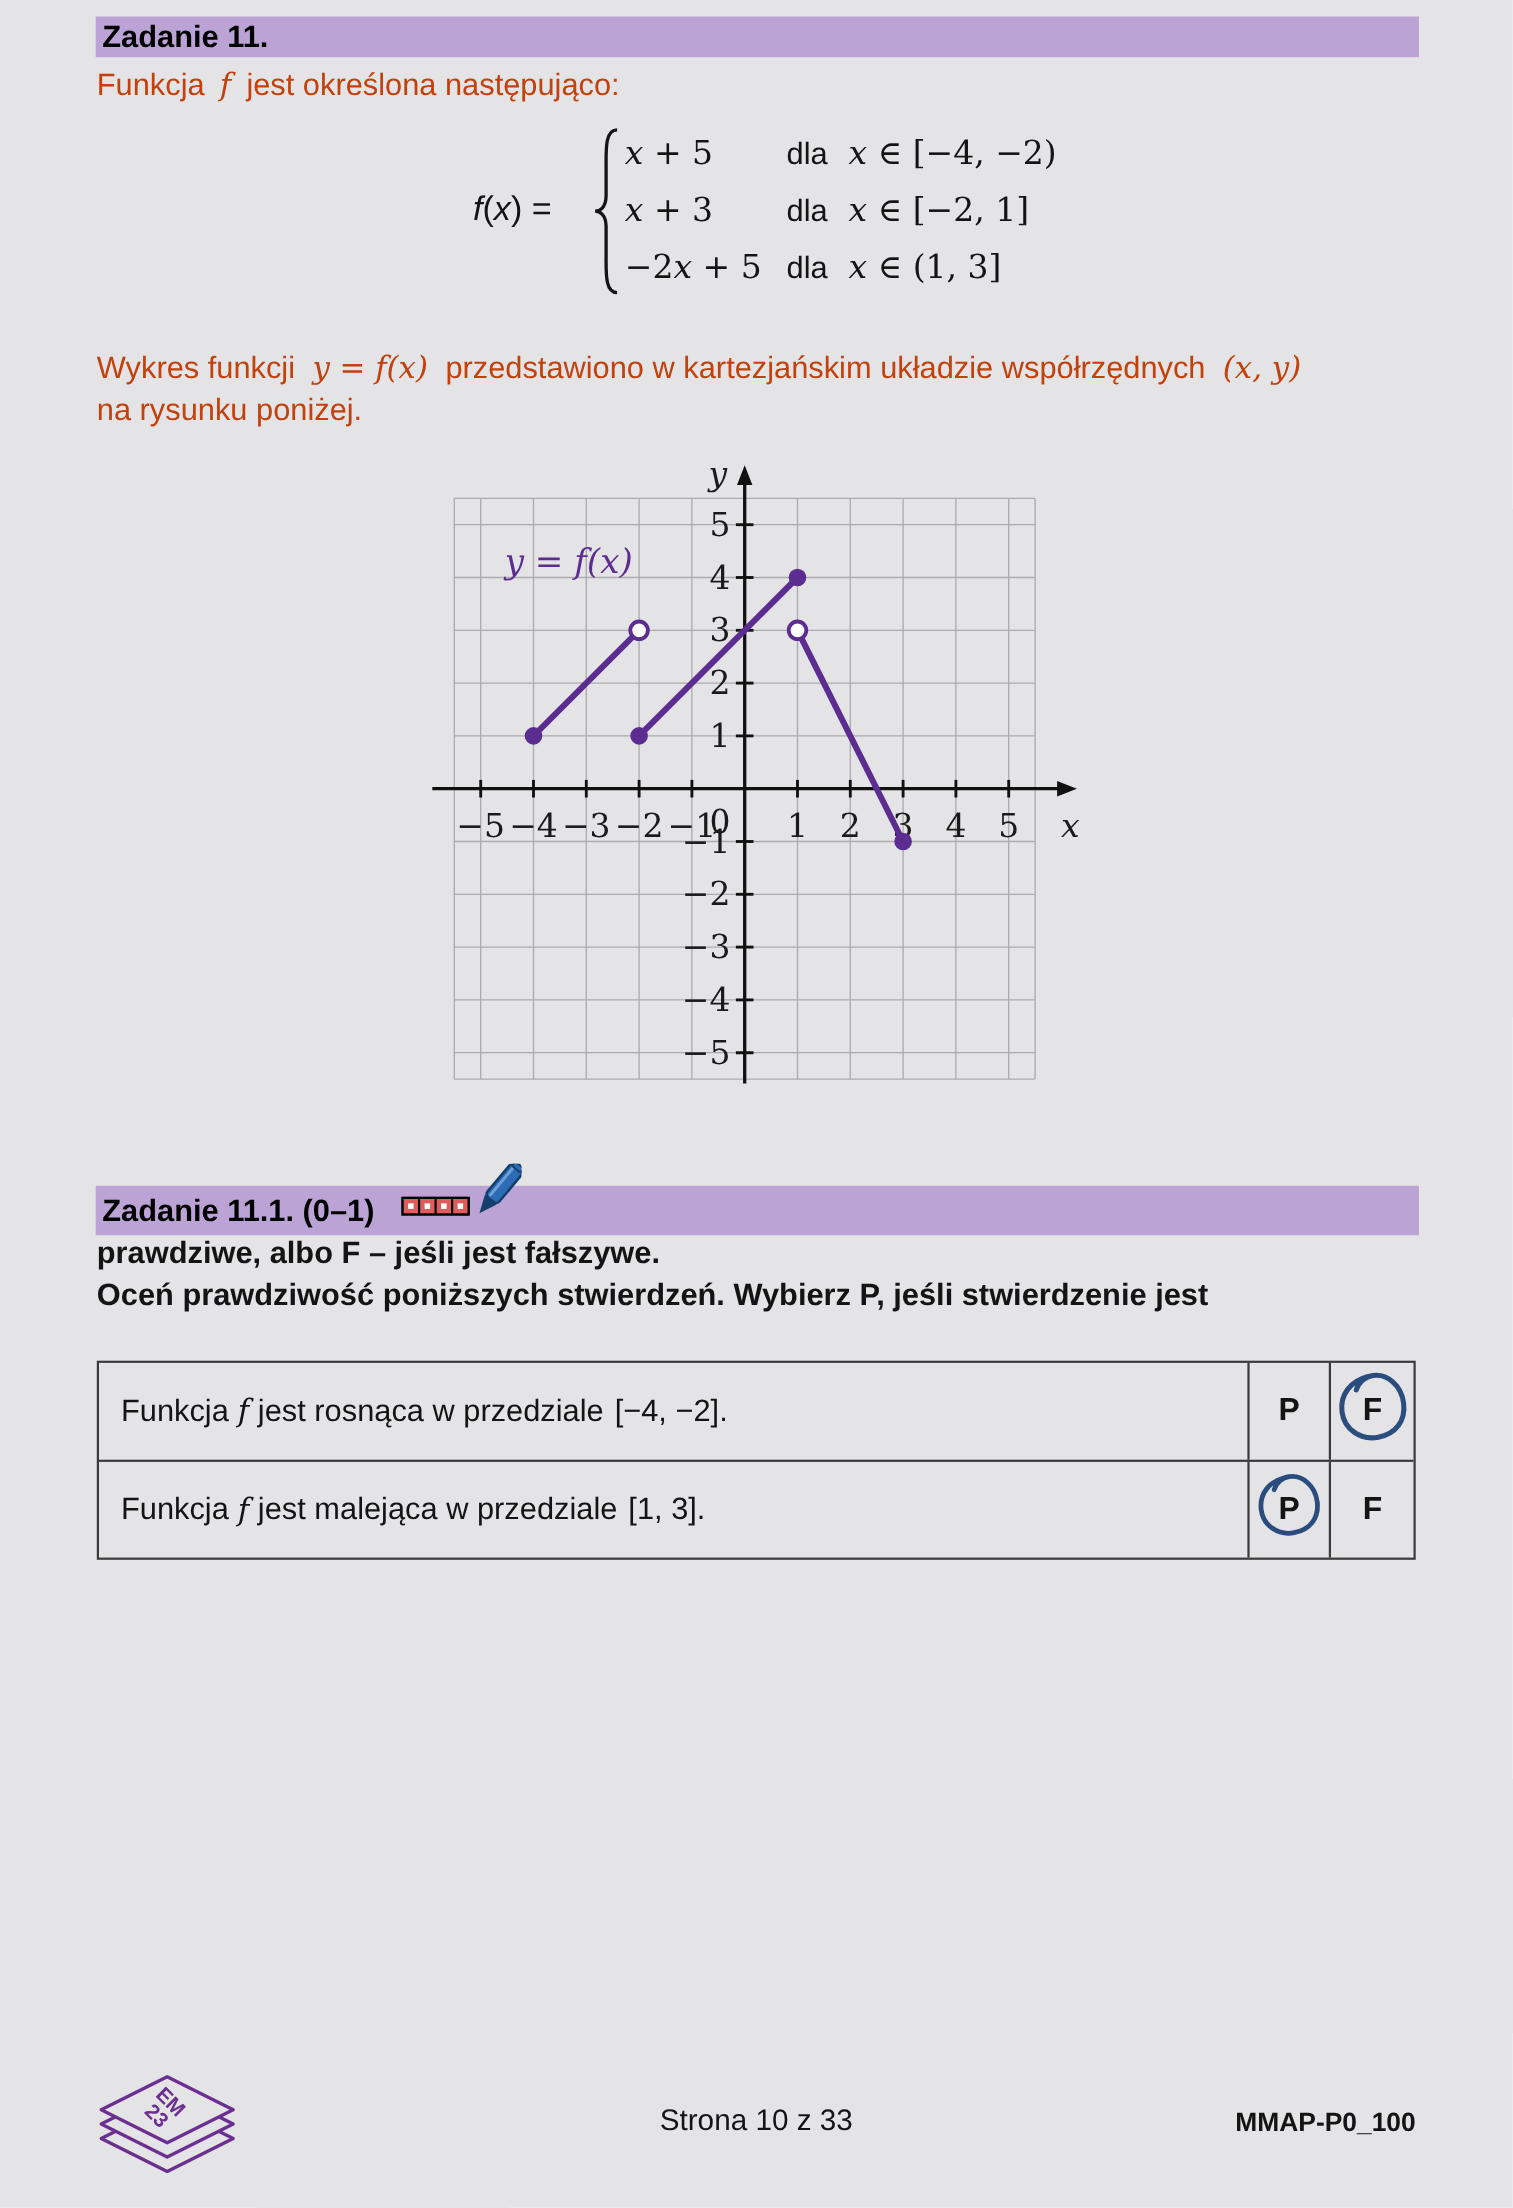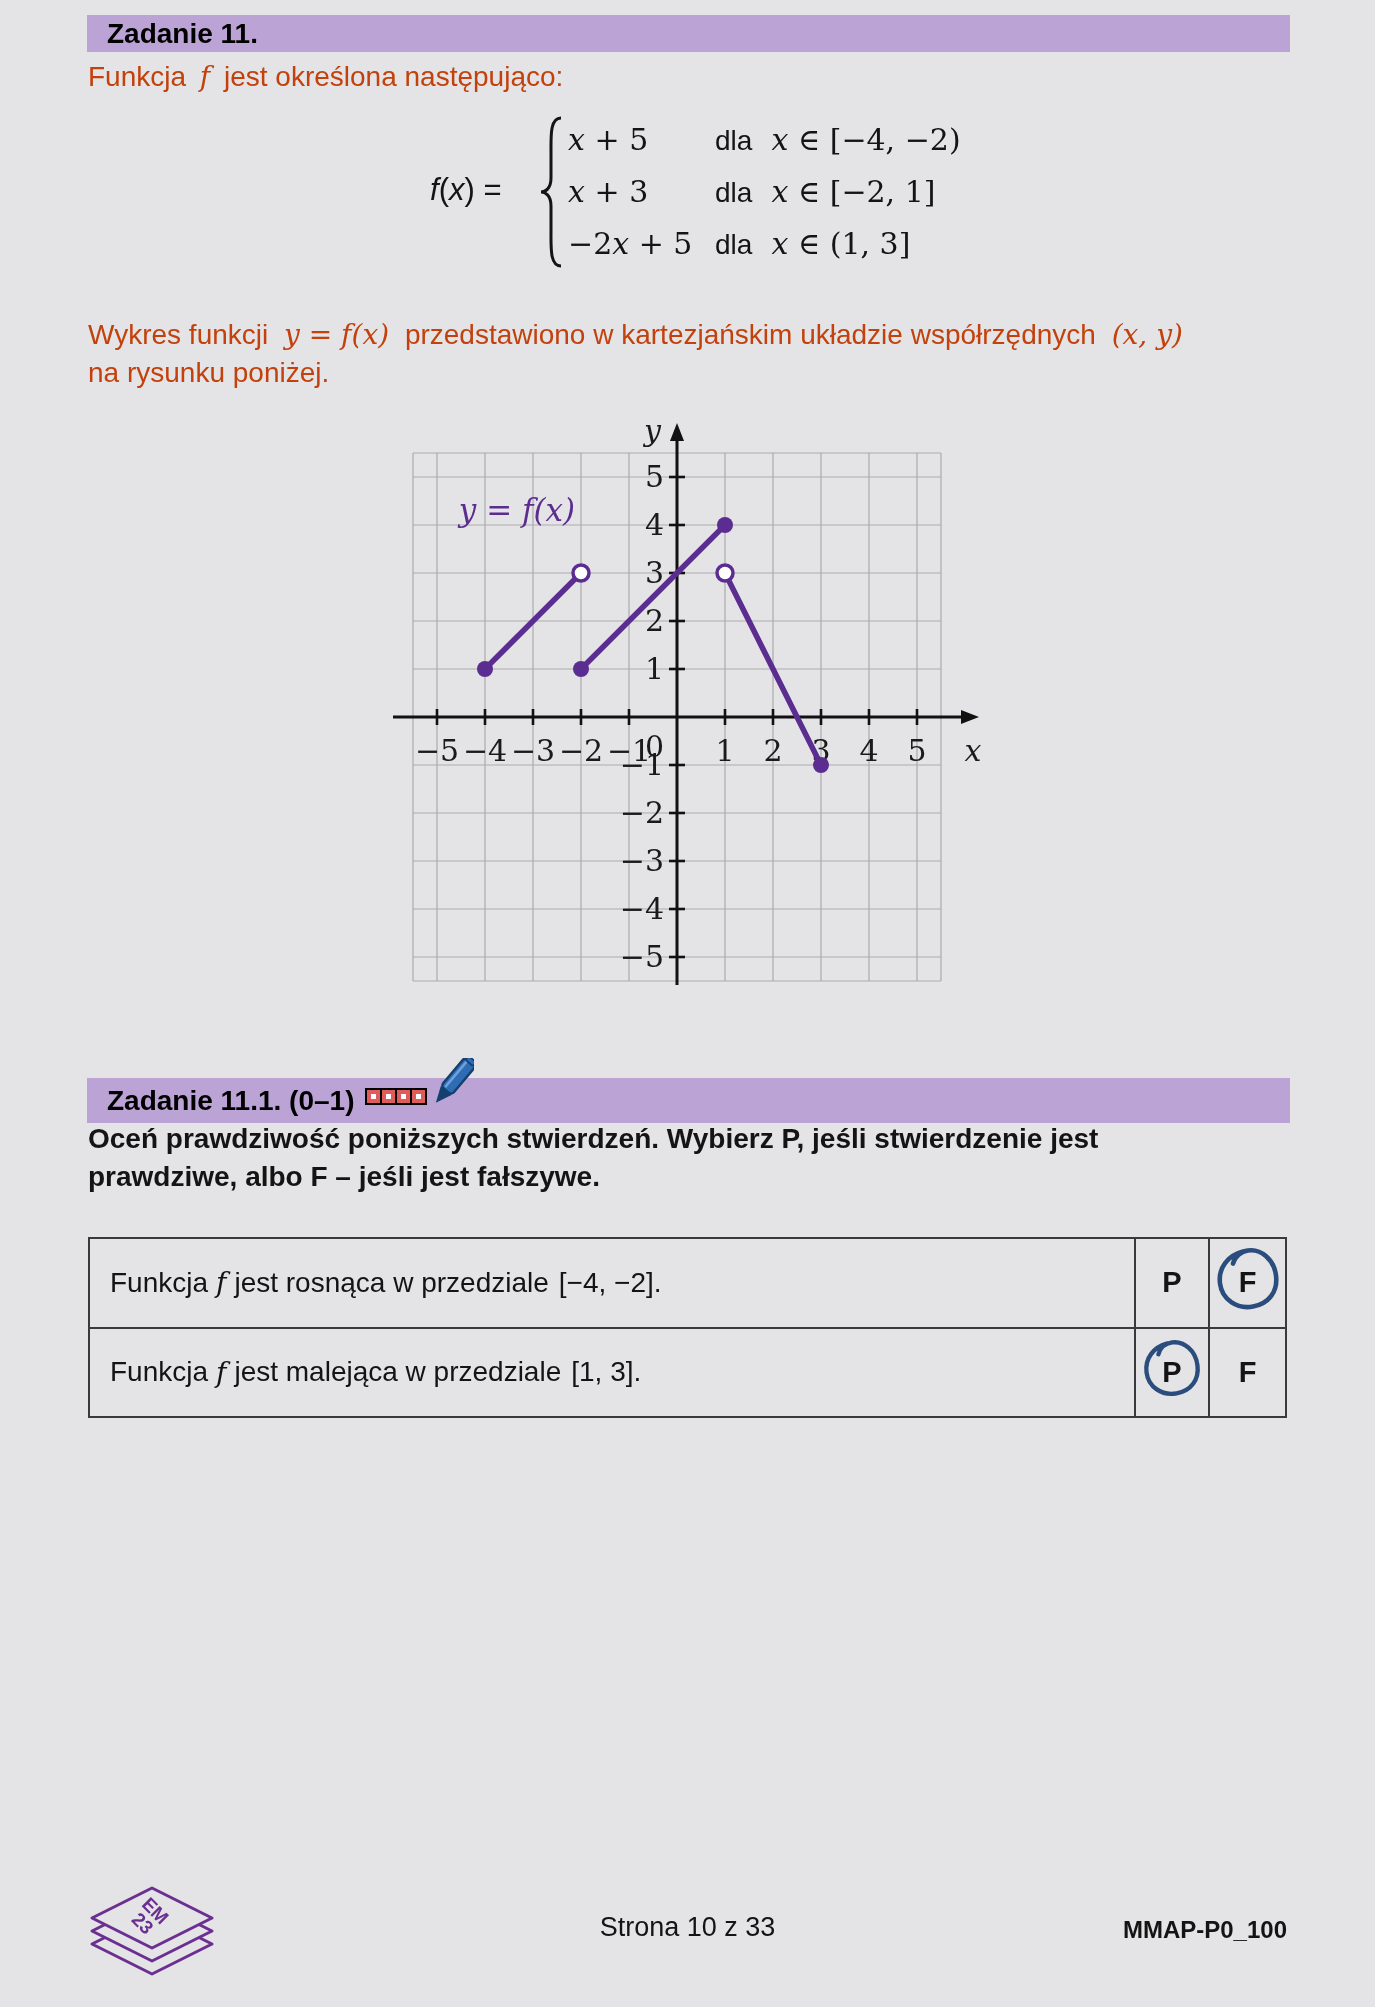--- a/index.html
+++ b/index.html
@@ -1,19 +1,19 @@
 <!DOCTYPE html>
 <html><head>
 <meta charset="utf-8">
 <style>
   html,body{margin:0;padding:0;}
   .page{position:relative;width:1375px;height:2007px;background:#e4e3e5;overflow:hidden;
         font-family:"Liberation Sans",sans-serif;color:#141414;}
   .bar{position:absolute;left:87px;width:1203px;height:37px;background:var(--accent);
-       display:flex;align-items:center;box-sizing:border-box;padding-left:20px;}
+       display:flex;align-items:center;box-sizing:border-box;padding-left:6px;}
   .bar-title{font-weight:bold;font-size:28px;color:#000;}
   .body-text{font-size:28px;color:#c2410c;}
   .serif{font-family:Liberation Sans, sans-serif;}
   .it{font-style:italic;}
   .mathvar{font-family:"DejaVu Serif","Liberation Serif",serif;font-style:italic;}
   .abs{position:absolute;}
   .formula-row{position:absolute;font-size:30px;font-family:"DejaVu Serif","Liberation Serif",serif;}
   .cond-dla{font-family:"Liberation Sans",sans-serif;font-size:28px;}
   .instr{font-weight:bold;font-size:28px;line-height:38px;}
   .tf-table{position:absolute;left:88px;top:1237px;width:1199px;height:181px;
@@ -184,22 +184,22 @@
   <svg class="abs" style="left:426px;top:1058px;" width="48" height="58" viewBox="0 0 48 58">
     <g transform="rotate(40 24 28)">
       <rect x="17" y="-4" width="14" height="38" rx="4" fill="#2e6cb5" stroke="#15406e" stroke-width="2.4"></rect>
       <line x1="21" y1="-2" x2="21" y2="32" stroke="#6ea0dc" stroke-width="2.6"></line>
       <path d="M17,34 L31,34 L24,50 Z" fill="#15406e"></path>
       <rect x="19" y="-7" width="10" height="5" rx="2" fill="#2e6cb5" stroke="#15406e" stroke-width="1.8"></rect>
     </g>
   </svg>
 
   <div class="abs instr" style="left:88px;top:1120px;">
+    <div>prawdziwe, albo F – jeśli jest fałszywe.</div>
     <div>Oceń prawdziwość poniższych stwierdzeń. Wybierz P, jeśli stwierdzenie jest</div>
-    <div>prawdziwe, albo F – jeśli jest fałszywe.</div>
   </div>
 
   <div class="tf-table">
     <div class="tf-row">
       <div class="tf-statement">
         <span>Funkcja</span>
           <span class="mathvar" style="padding:0 8px;">f</span>
           <span>jest rosnąca w przedziale</span>
           <span class="serif" style="padding-left:10px;">[−4, −2]</span>
           <span>.</span>

